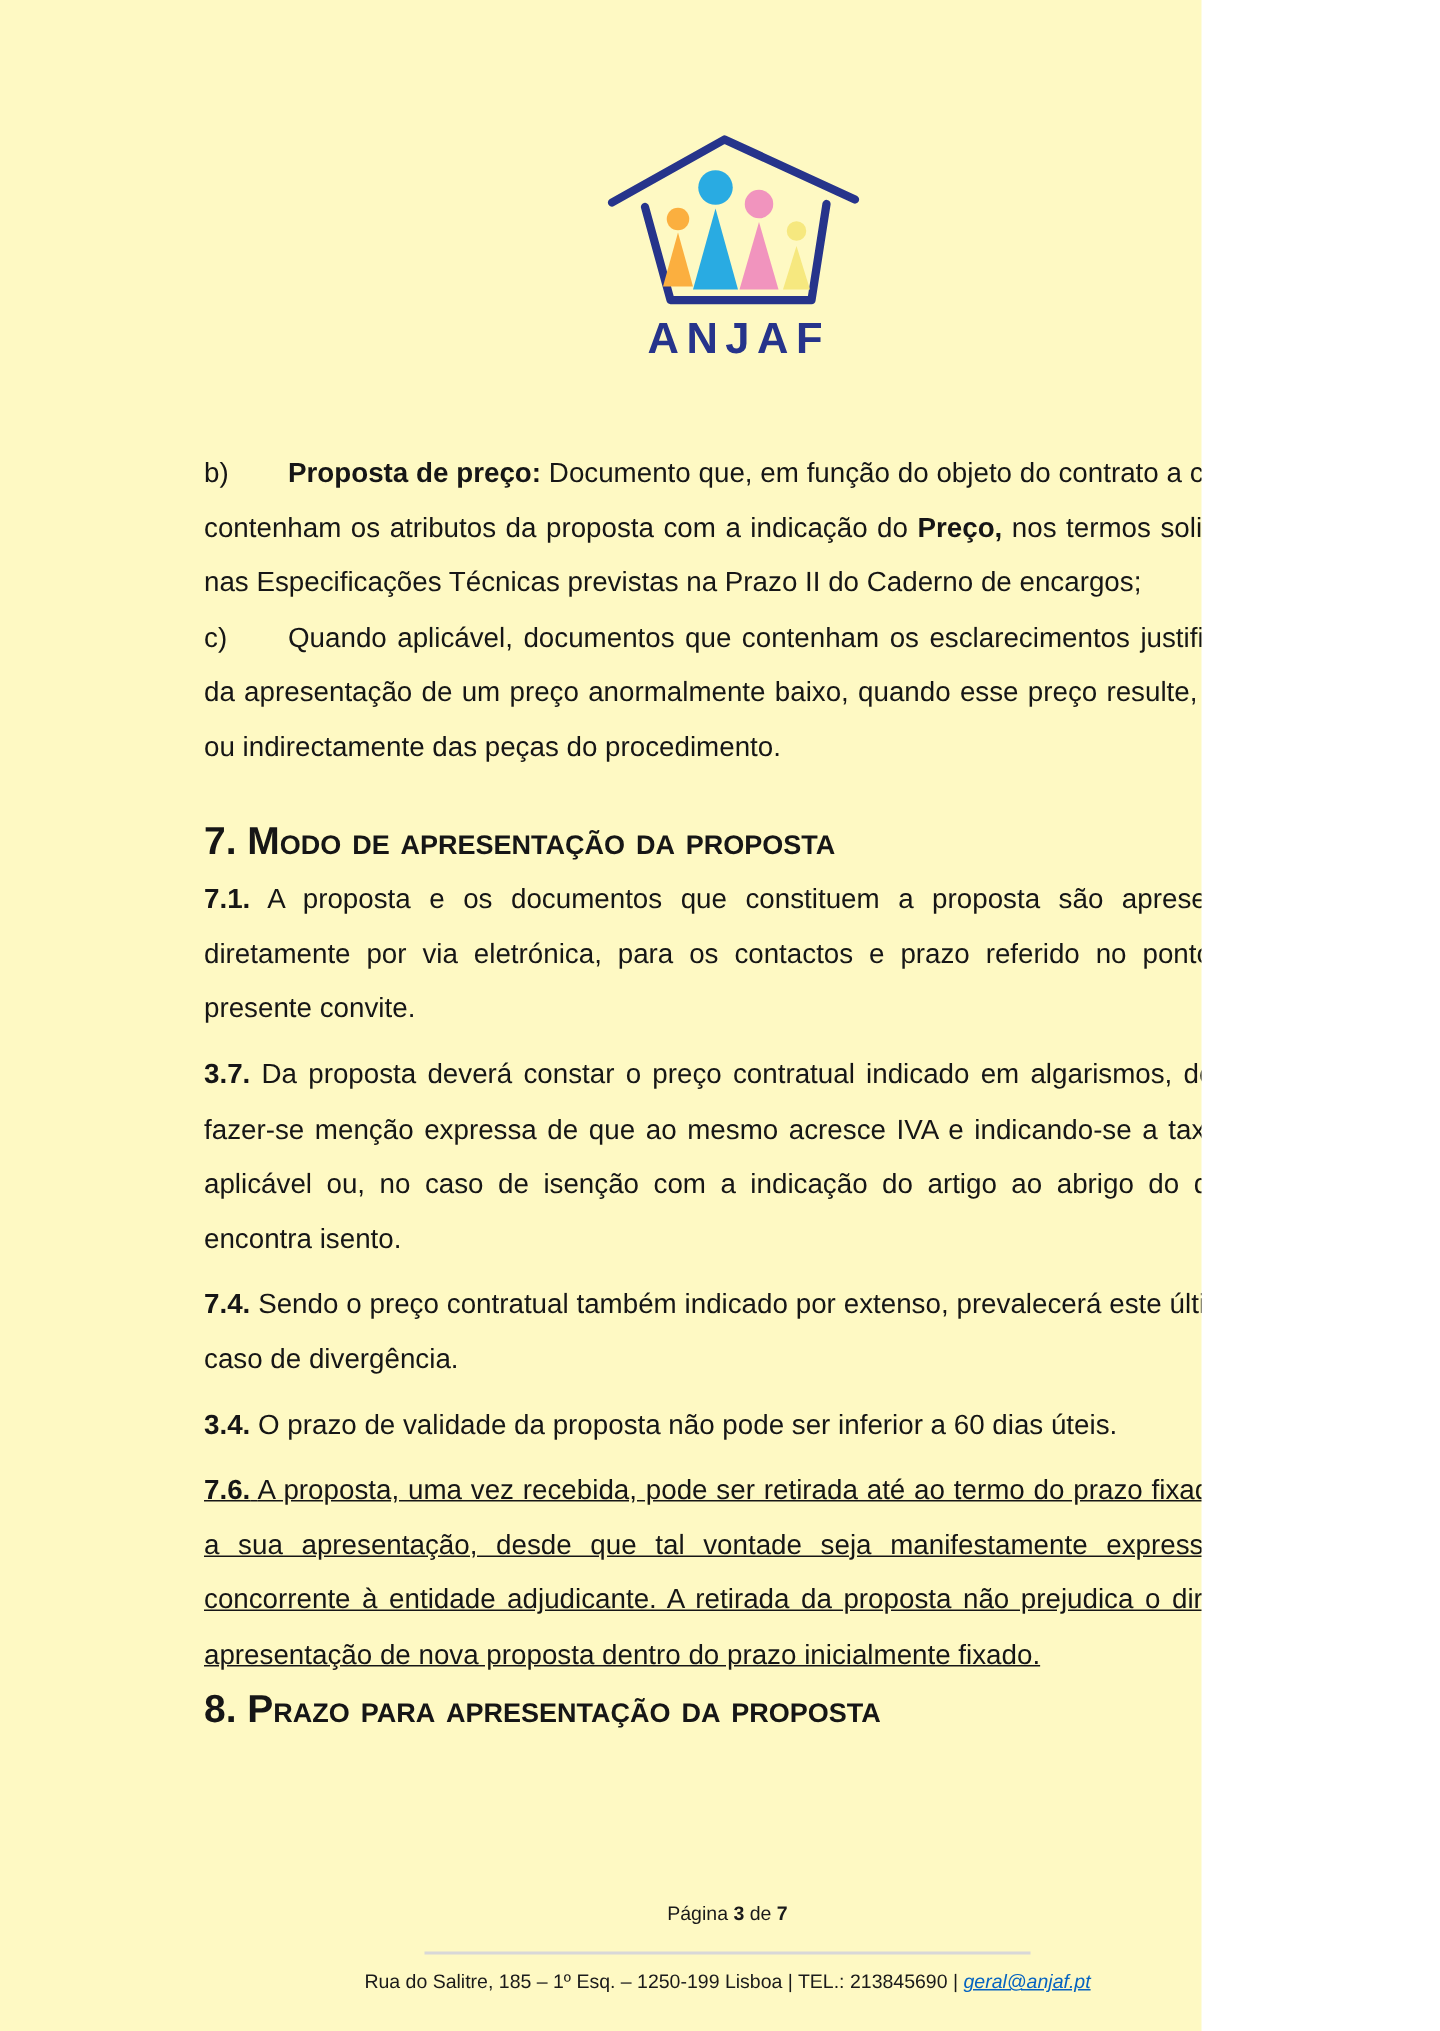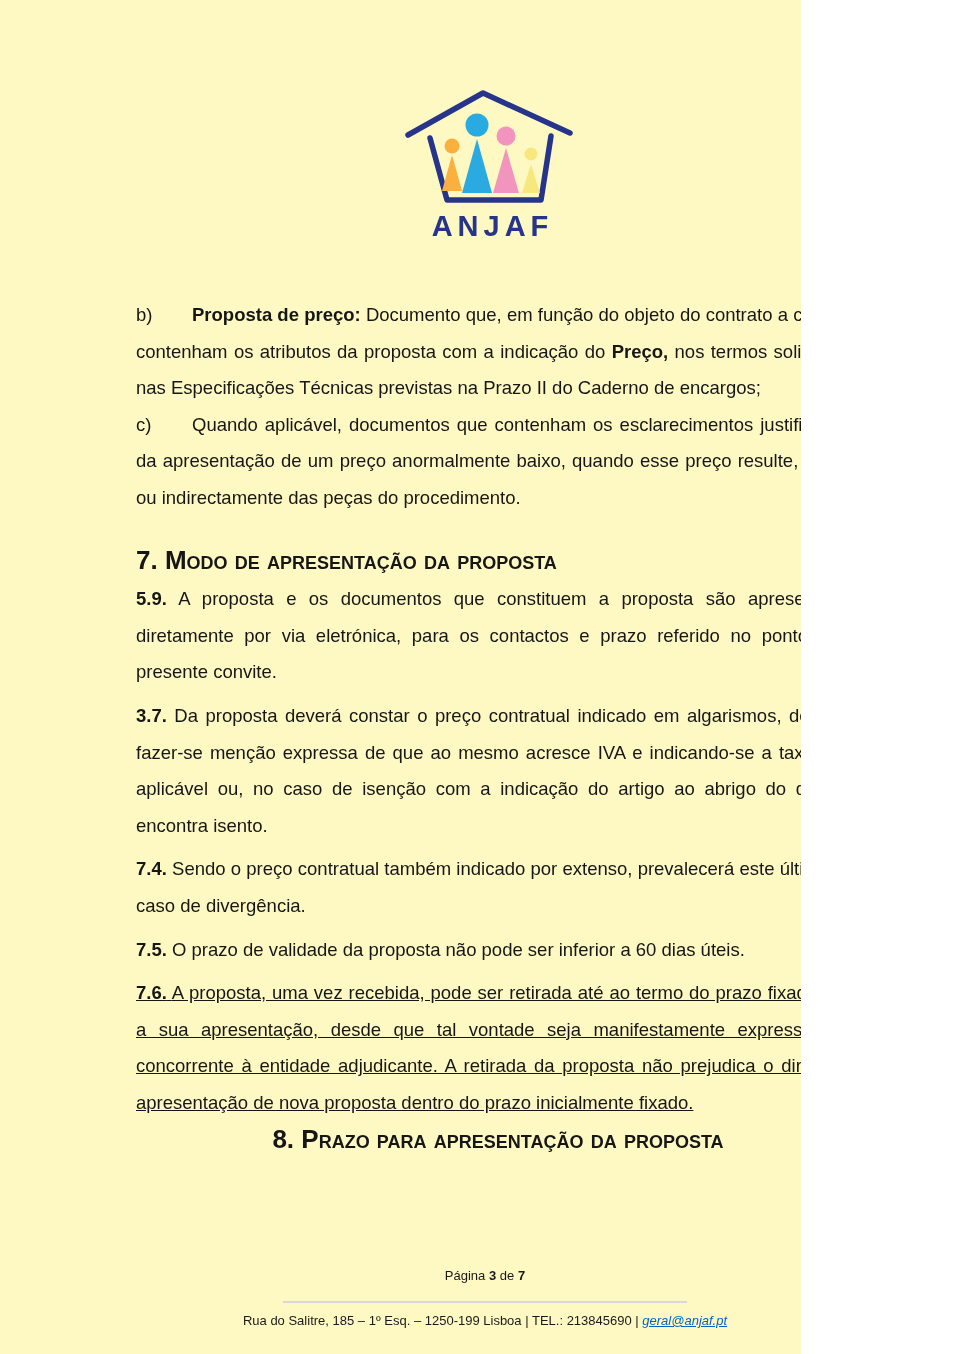--- a/index.html
+++ b/index.html
@@ -51,21 +51,21 @@
   }
   .heading {
     font-size: 26px;
     font-weight: 700;
     font-variant: small-caps;
     margin: 0;
     line-height: 36.6px;
     text-align: left;
   }
   .heading.h7 { margin-top: 25px; margin-bottom: 3px; }
-  .heading.h8 { margin-top: 0; text-align: center; }
+  .heading.h8 { margin-top: 0; }
 
   
   .page-number {
     position: absolute;
     top: 1268px;
     left: 0;
     width: 970px;
     text-align: center;
     font-size: 13px;
     color: #1a1a1a;
@@ -130,31 +130,31 @@
   </div>
 
   <div class="content">
 
     <p class="para"><span class="marker">b)</span><span class="bold">Proposta de preço:</span><span> Documento que, em função do objeto do contrato a celebrar contenham os atributos da proposta com a indicação do </span><span class="bold">Preço,</span><span> nos termos solicitados nas Especificações Técnicas previstas na Prazo II do Caderno de encargos;</span></p>
 
     <p class="para"><span class="marker">c)</span><span>Quando aplicável, documentos que contenham os esclarecimentos justificativos da apresentação de um preço anormalmente baixo, quando esse preço resulte, directa ou indirectamente das peças do procedimento.</span></p>
 
     <h2 class="heading h7">7. Modo de apresentação da proposta</h2>
 
-    <p class="para item"><span class="bold">5.9.</span>
+    <p class="para item"><span class="bold">7.1.</span>
       <span>A proposta e os documentos que constituem a proposta são apresentados diretamente por via eletrónica, para os contactos e prazo referido no ponto 8 do presente convite.</span></p>
 
 
     <p class="para item"><span class="bold">3.7.</span>
       <span>Da proposta deverá constar o preço contratual indicado em algarismos, devendo fazer-se menção expressa de que ao mesmo acresce IVA e indicando-se a taxa legal aplicável ou, no caso de isenção com a indicação do artigo ao abrigo do qual se encontra isento.</span></p>
 
     <p class="para item"><span class="bold">7.4.</span>
       <span>Sendo o preço contratual também indicado por extenso, prevalecerá este último em caso de divergência.</span></p>
 
-    <p class="para item"><span class="bold">7.5.</span>
+    <p class="para item"><span class="bold">3.4.</span>
       <span>O prazo de validade da proposta não pode ser inferior a 60 dias úteis.</span></p>
 
     <p class="para item item-last"><span class="bold">7.6.</span>
       <span>A proposta, uma vez recebida, pode ser retirada até ao termo do prazo fixado para a sua apresentação, desde que tal vontade seja manifestamente expressa pelo concorrente à entidade adjudicante. A retirada da proposta não prejudica o direito de apresentação de nova proposta dentro do prazo inicialmente fixado.</span></p>
 
     <h2 class="heading h8">8. Prazo para apresentação da proposta</h2>
 
   </div>
 
   <div class="page-number"><span>Página</span>

